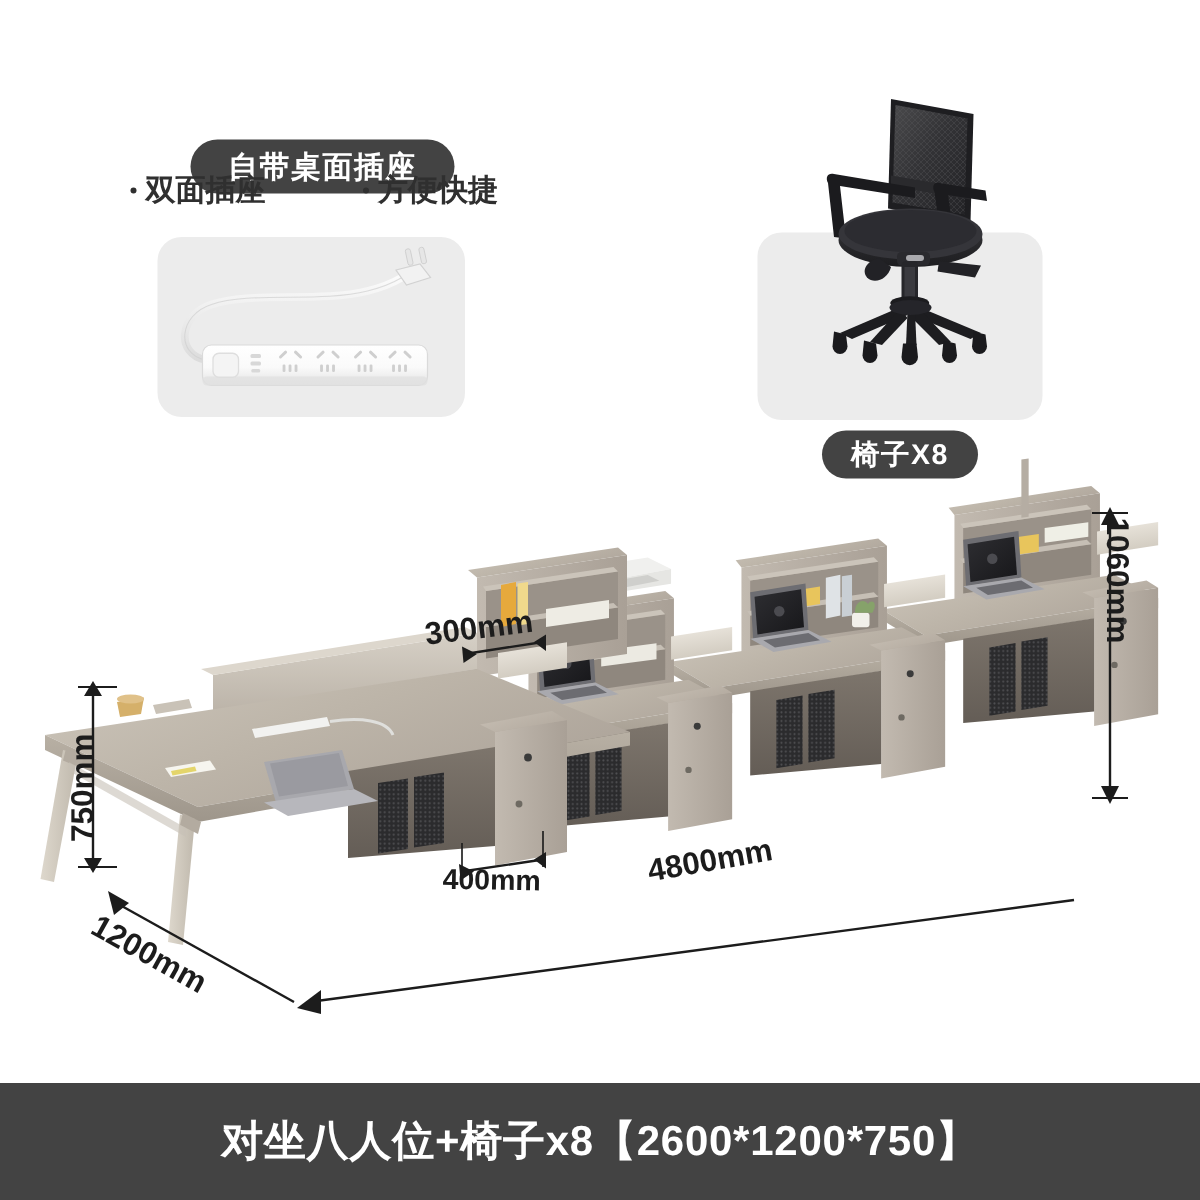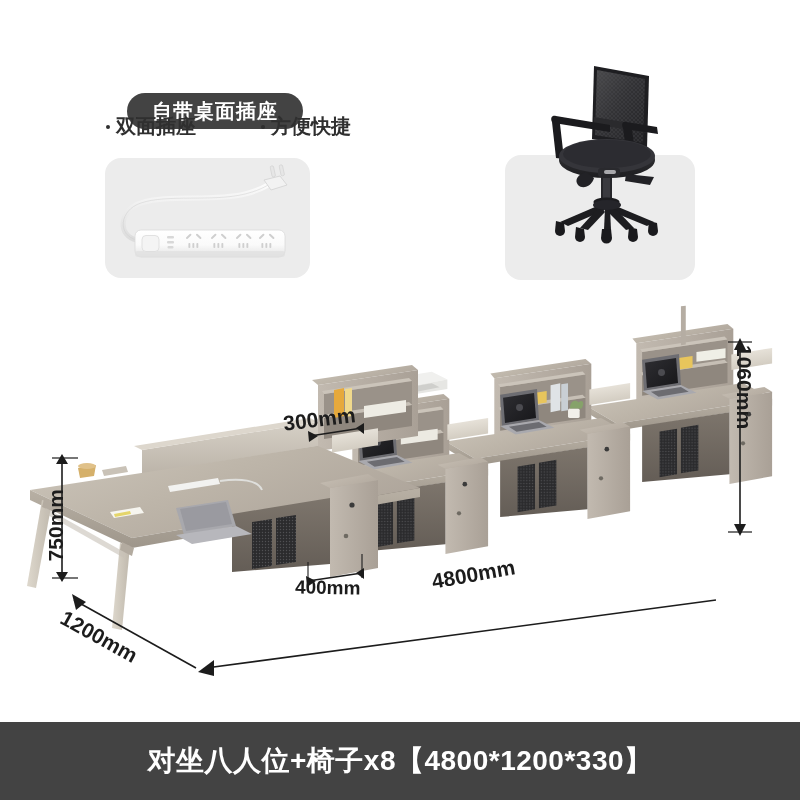--- a/index.html
+++ b/index.html
@@ -37,21 +37,21 @@
   }
   #socket-pill {
     left: 127px;
     top: 64px;
     width: 176px;
     height: 36px;
     font-size: 20px;
   }
   #bullets {
     position: absolute;
-    left: 106px;
+    left: 87px;
     top: 113px;
     width: 245px;
     display: flex;
     align-items: center;
     justify-content: space-between;
     font-size: 20px;
     font-weight: bold;
     color: #2f2f2f;
     white-space: nowrap;
   }
@@ -295,20 +295,23 @@
 
     <g fill="#1a1a1d">
       <path d="M48,183 l8,2 l1,8 a5,5 0 1 1 -10,0 z"></path>
       <path d="M68,189 l8,2 l1,8 a5,5 0 1 1 -10,0 z"></path>
       <path d="M94,191 l9,0 l1,9 a5.5,5.5 0 1 1 -11,0 z"></path>
       <path d="M121,189 l8,2 l1,8 a5,5 0 1 1 -10,0 z"></path>
       <path d="M141,183 l8,2 l1,8 a5,5 0 1 1 -10,0 z"></path>
     </g>
   </svg>
 
+  <div class="pill" id="chair-pill">
+    <span>椅子X8</span>
+  </div>
 
   <svg id="scene" viewBox="0 0 800 400">
     <defs>
       <linearGradient id="topG" x1="0" y1="0" x2="1" y2="0.6">
         <stop offset="0" stop-color="#cdc6bb"></stop>
         <stop offset="0.5" stop-color="#bdb5a9"></stop>
         <stop offset="1" stop-color="#ada49a"></stop>
       </linearGradient>
       <linearGradient id="topG2" x1="0" y1="0" x2="1" y2="0.6">
         <stop offset="0" stop-color="#c8c0b5"></stop>
@@ -551,16 +554,16 @@
   </svg>
 
   <div class="dim" id="dim-750">750mm</div>
   <div class="dim" id="dim-1200">1200mm</div>
   <div class="dim" id="dim-400">400mm</div>
   <div class="dim" id="dim-4800">4800mm</div>
   <div class="dim" id="dim-300">300mm</div>
   <div class="dim" id="dim-1060">1060mm</div>
 
   <div id="banner">
-    <span id="banner-text">对坐八人位+椅子x8【4800*1200*330】</span>
+    <span id="banner-text">对坐八人位+椅子x8【2600*1200*750】</span>
   </div>
 
 </div>
 
 </body></html>

